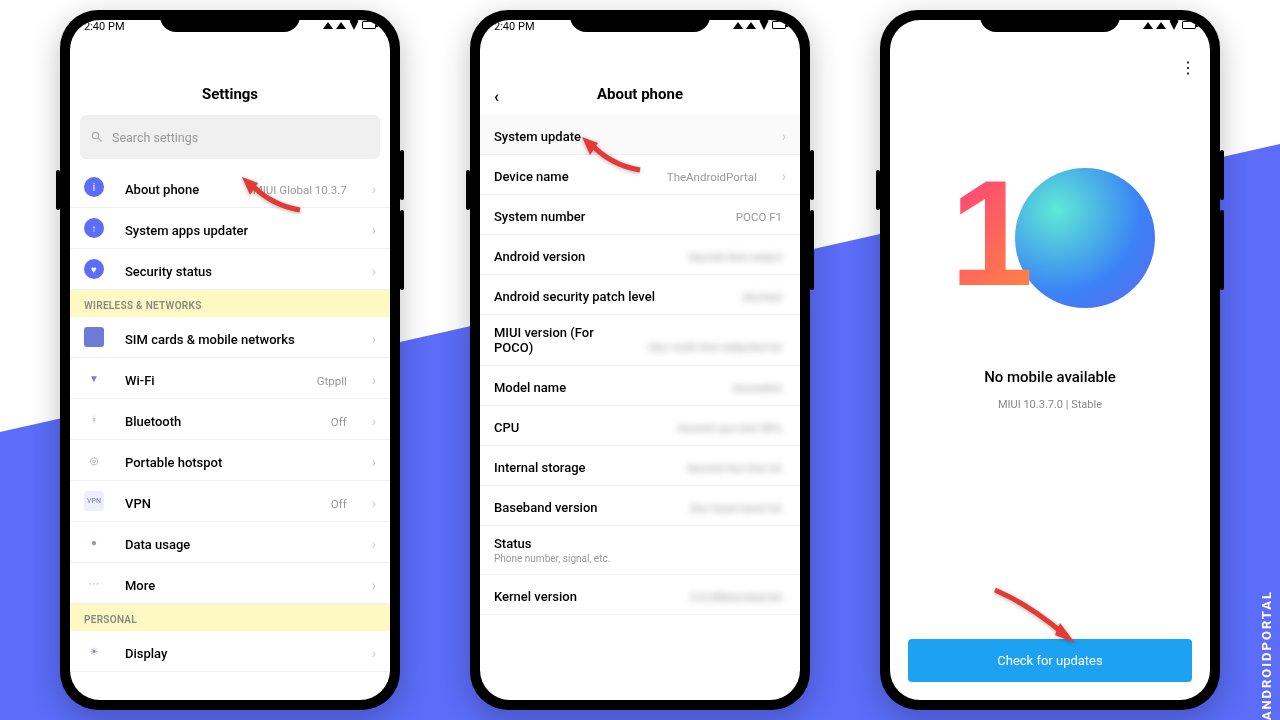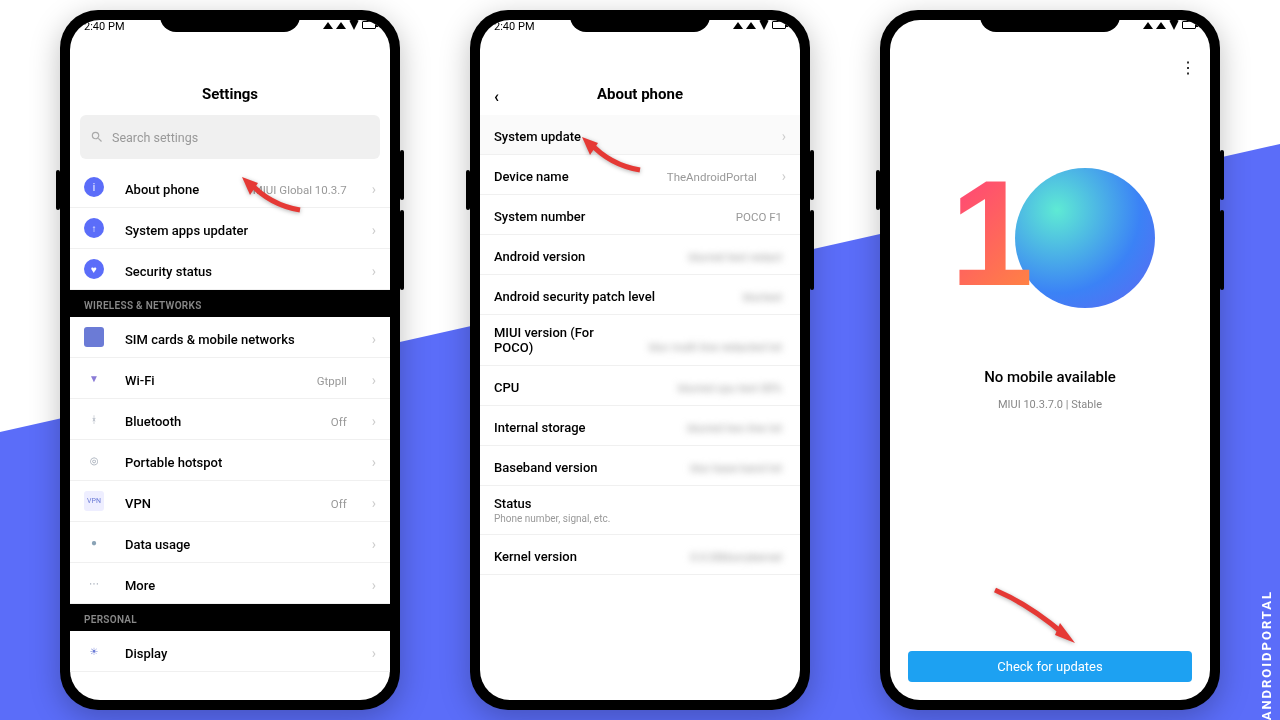--- a/index.html
+++ b/index.html
@@ -118,21 +118,21 @@
   .row .label { flex:1; font-size:13px; color:#000; font-weight:500;}
   .row .value { color:#999; font-size:11.5px; margin-right:4px;}
   .row .chev { color:#ccc; font-size:14px;}
   .row .sub { font-size:10px; color:#999; margin-top:2px;}
   .blur { filter: blur(3.5px); color:#bbb; font-size:11px; }
   
   .section-title {
     padding: 10px 14px 6px;
     font-size:10px;
     color:#888;
-    background:#000000;
+    background:#fef9c3;
     font-weight:600;
     letter-spacing:0.3px;
   }
   
   .update-screen { display:flex; flex-direction:column; align-items:center; height:calc(100% - 28px); padding:10px 18px 18px;}
   .miui-logo {
     width:230px; height:170px;
     margin-top:100px;
     position:relative;
   }
@@ -151,21 +151,21 @@
     background:radial-gradient(circle at 30% 30%, #5eead4 0%, #3b82f6 60%, #6366f1 100%);
   }
   .update-status { font-size:15px; margin-top:40px; font-weight:500;}
   .update-ver { font-size:11px; color:#888; margin-top:12px;}
   .check-btn {
     margin-top:auto;
     width:100%;
     background:#1da1f2;
     color:#fff;
     text-align:center;
-    padding:8px;
+    padding:14px;
     border-radius:4px;
     font-size:13px;
   }
   
   .arrow {
     position:absolute;
     z-index:20;
     pointer-events:none;
   }
   .arrow svg { filter: drop-shadow(0 1px 2px rgba(0,0,0,0.3)); }
@@ -312,20 +312,24 @@
     </div>
     <div class="row">
       <div class="label">Android security patch level</div>
       <div class="value blur">blurtext</div>
     </div>
     <div class="row">
       <div class="label">MIUI version (For POCO)</div>
       <div class="value blur" style="text-align:right;line-height:1.2">blur multi line redacted txt</div>
     </div>
     <div class="row">
+      <div class="label">Model name</div>
+      <div class="value blur">blurredtxt</div>
+    </div>
+    <div class="row">
       <div class="label">CPU</div>
       <div class="value blur">blurred cpu text 00%</div>
     </div>
     <div class="row">
       <div class="label">Internal storage</div>
       <div class="value blur">blurred two line txt</div>
     </div>
     <div class="row">
       <div class="label">Baseband version</div>
       <div class="value blur">blur base band txt</div>

